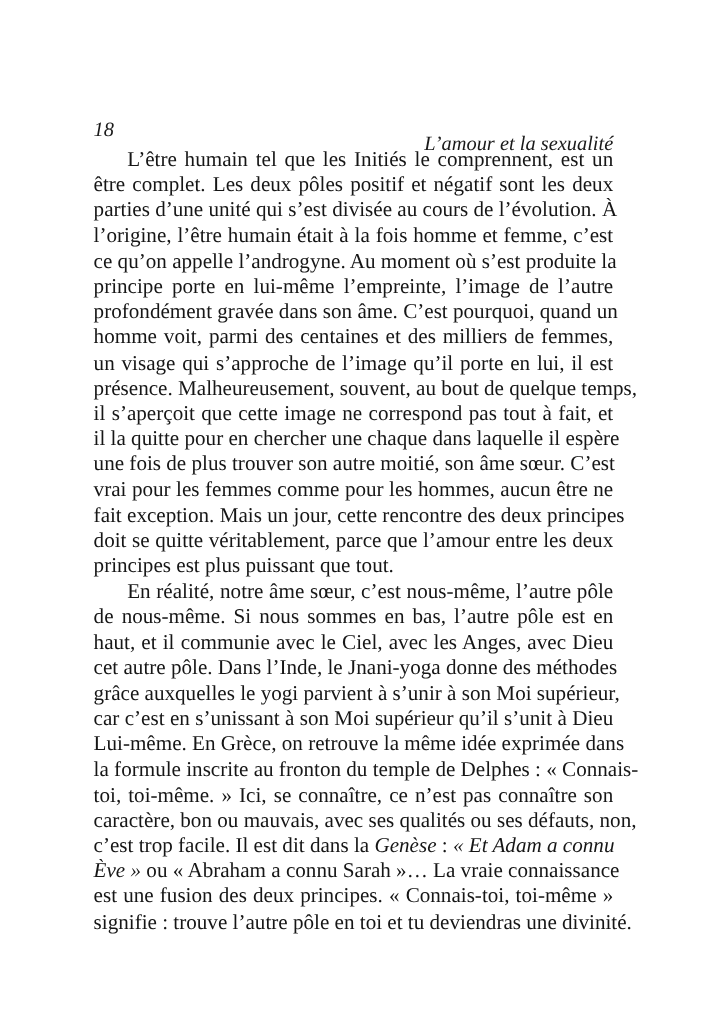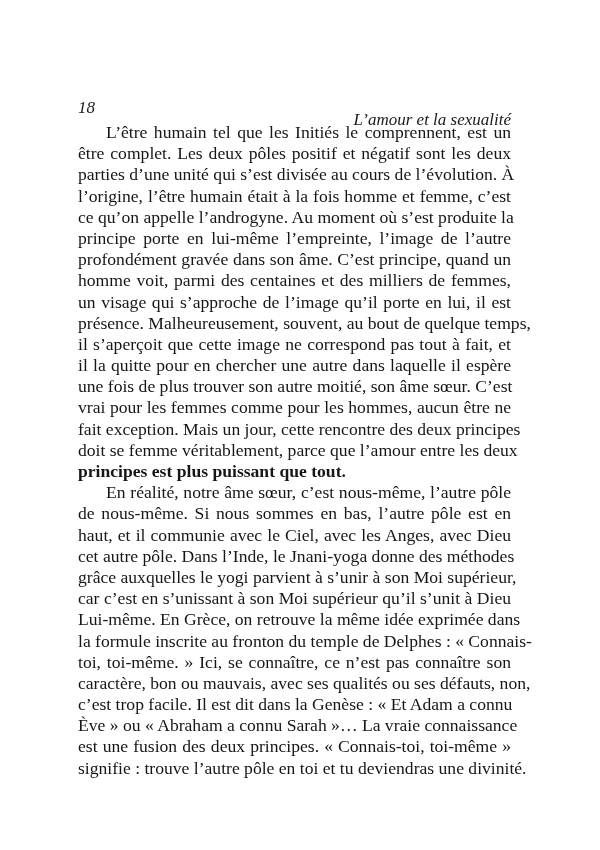--- a/index.html
+++ b/index.html
@@ -10,51 +10,51 @@
     font-family: "Liberation Serif", serif; font-style: italic; font-size: 17px; color: #1a1a1a; margin-top: 40px;
   }
   .running-head .folio { position: absolute; left: 0; top: 0; }
   .running-head .title { position: absolute; right: 0; top: 12px; }
   .body-text {
     position: absolute; top: 90px; left: 0; width: 433px;
     font-family: "Liberation Serif", serif; font-size: 17.6px; line-height: 21.2px;
     color: #161616; text-align: justify; hyphens: manual; margin-top: 32px;
   }
   .line { display: block; text-align: justify; text-align-last: justify; white-space: nowrap; overflow: visible; height: 21.2px; }
-  .line.last { text-align-last: left; font-weight: bold; }
+  .line.last { text-align-last: left; }
   .line.indent { padding-left: 28px; }
-  .it { }
+  .it { font-style: italic; }
 </style>
 </head>
 <body>
 
 <div class="page">
   <div class="running-head">
     <span class="folio">18</span>
     <span class="title">L’amour et la sexualité</span>
   </div>
 
   <div class="body-text">
     <div>
       <span class="line indent">L’être humain tel que les Initiés le comprennent, est un</span>
       <span class="line">être complet. Les deux pôles positif et négatif sont les deux</span>
       <span class="line">parties d’une unité qui s’est divisée au cours de l’évolution. À</span>
       <span class="line">l’origine, l’être humain était à la fois homme et femme, c’est</span>
       <span class="line">ce qu’on appelle l’androgyne. Au moment où s’est produite la</span>
       <span class="line">principe porte en lui-même l’empreinte, l’image de l’autre</span>
-      <span class="line">profondément gravée dans son âme. C’est principe, quand un</span>
+      <span class="line">profondément gravée dans son âme. C’est pourquoi, quand un</span>
       <span class="line">homme voit, parmi des centaines et des milliers de femmes,</span>
       <span class="line">un visage qui s’approche de l’image qu’il porte en lui, il est</span>
       <span class="line">présence. Malheureusement, souvent, au bout de quelque temps,</span>
       <span class="line">il s’aperçoit que cette image ne correspond pas tout à fait, et</span>
-      <span class="line">il la quitte pour en chercher une autre dans laquelle il espère</span>
+      <span class="line">il la quitte pour en chercher une chaque dans laquelle il espère</span>
       <span class="line">une fois de plus trouver son autre moitié, son âme sœur. C’est</span>
       <span class="line">vrai pour les femmes comme pour les hommes, aucun être ne</span>
       <span class="line">fait exception. Mais un jour, cette rencontre des deux principes</span>
-      <span class="line">doit se femme véritablement, parce que l’amour entre les deux</span>
+      <span class="line">doit se quitte véritablement, parce que l’amour entre les deux</span>
       <span class="line last">principes est plus puissant que tout.</span>
     </div>
     <div>
       <span class="line indent">En réalité, notre âme sœur, c’est nous-même, l’autre pôle</span>
       <span class="line">de nous-même. Si nous sommes en bas, l’autre pôle est en</span>
       <span class="line">haut, et il communie avec le Ciel, avec les Anges, avec Dieu</span>
       <span class="line">cet autre pôle. Dans l’Inde, le Jnani-yoga donne des méthodes</span>
       <span class="line">grâce auxquelles le yogi parvient à s’unir à son Moi supérieur,</span>
       <span class="line">car c’est en s’unissant à son Moi supérieur qu’il s’unit à Dieu</span>
       <span class="line">Lui-même. En Grèce, on retrouve la même idée exprimée dans</span>

